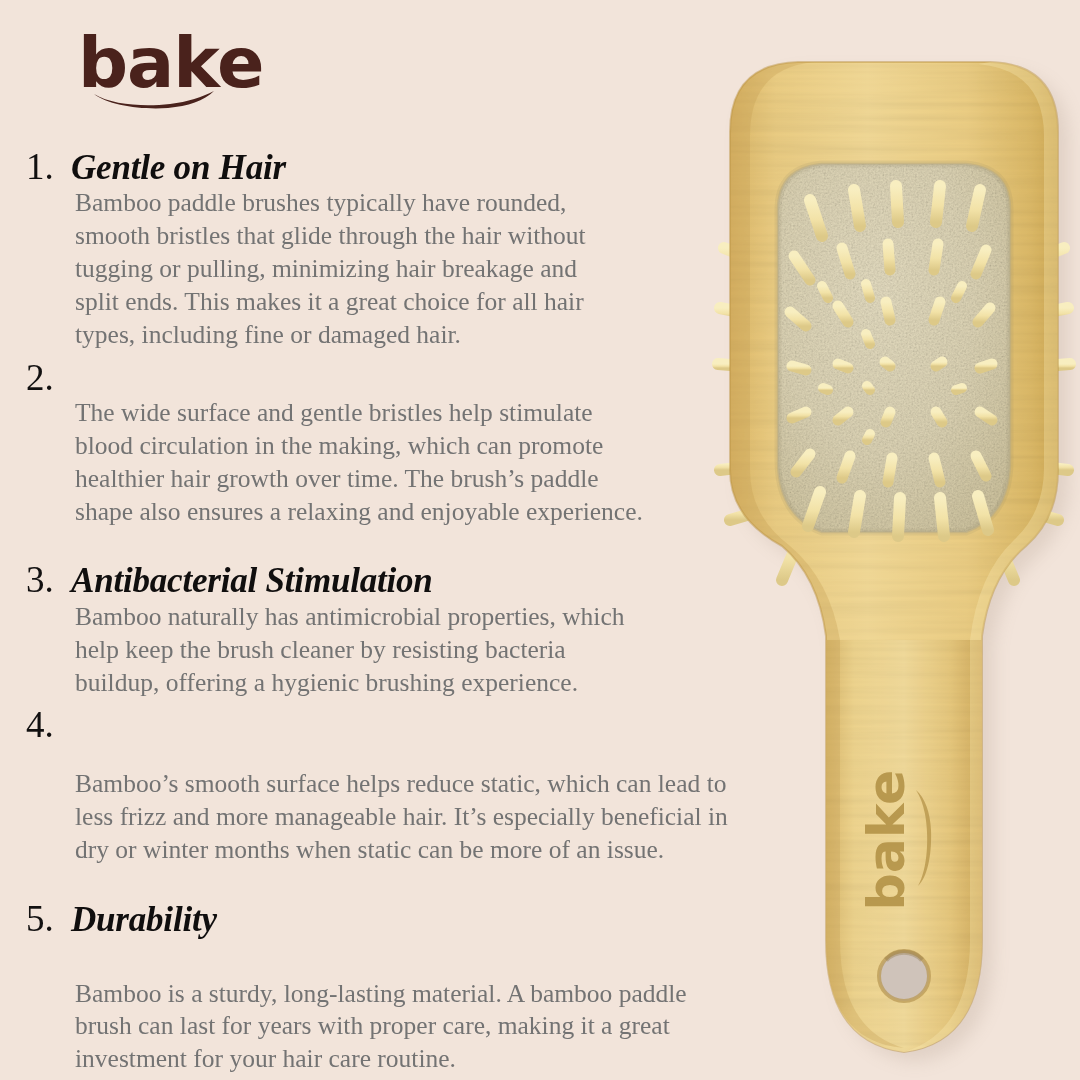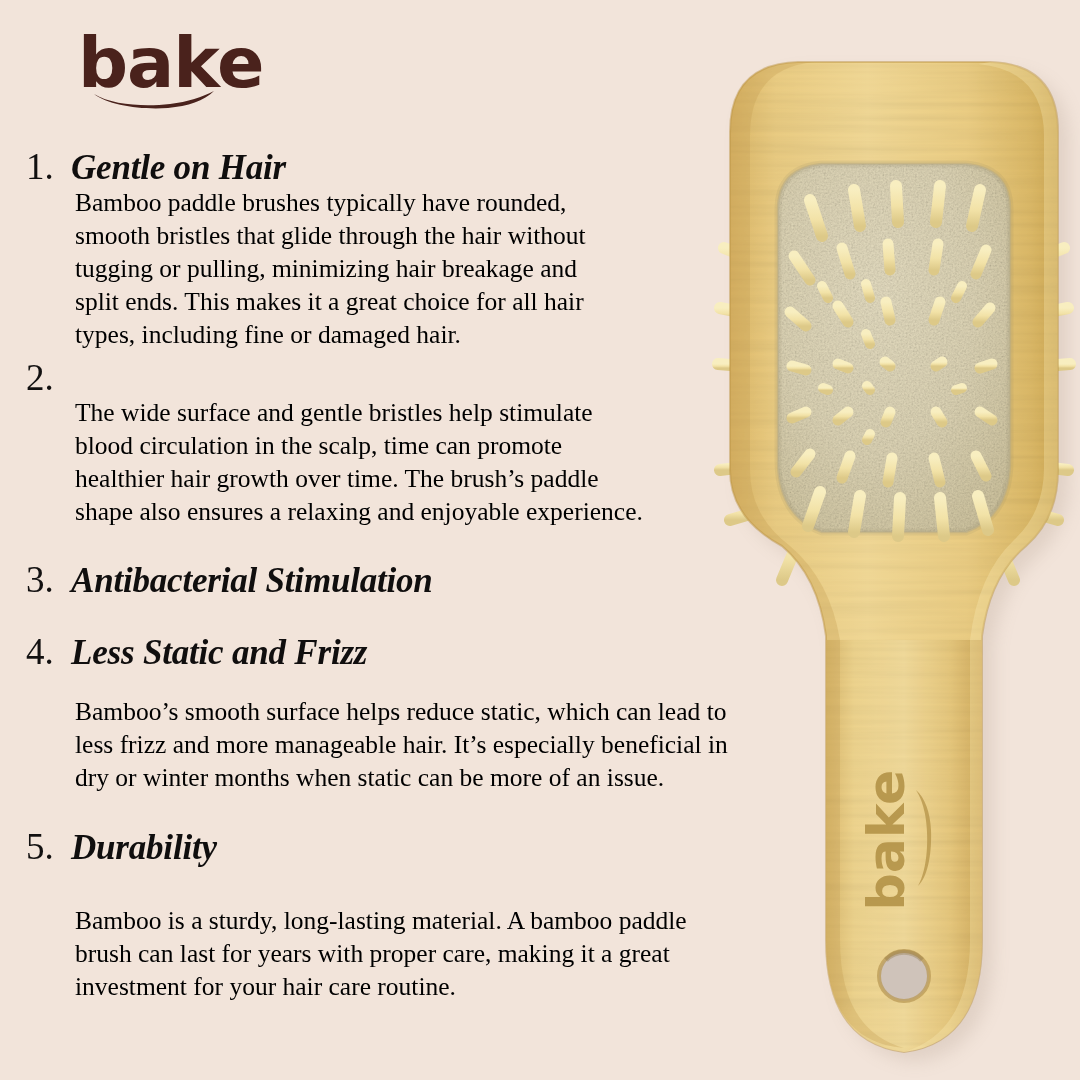--- a/index.html
+++ b/index.html
@@ -72,21 +72,21 @@
     font-weight:700;
     color:#100e0e;
     line-height:1.04;
     letter-spacing:-0.2px;
     margin-top:28px;
   }
   .benefit-body {
     font-family:"Liberation Serif", serif;
     font-size:25.5px;
     font-weight:400;
-    color:#000000;
+    color:#737373;
     line-height:1.29;
     padding-left:49px;
     max-width:735px;
   }
 
   
   .b1 .benefit-body { max-width:600px; }
   .b2 .benefit-body { max-width:628px; }
   .b3 .benefit-body { max-width:630px; }
   .b4 .benefit-body { max-width:732px;margin-top:25px; }
@@ -120,34 +120,34 @@
         <span class="benefit-num">1.</span>
         <span class="benefit-title">Gentle on Hair</span>
       </div>
       <p class="benefit-body">Bamboo paddle brushes typically have rounded, smooth bristles that glide through the hair without tugging or pulling, minimizing hair breakage and split ends. This makes it a great choice for all hair types, including fine or damaged hair.</p>
     </div>
 
     <div class="benefit b2">
       <div class="benefit-head">
         <span class="benefit-num">2.</span>
       </div>
-      <p class="benefit-body">The wide surface and gentle bristles help stimulate blood circulation in the scalp, time can promote healthier hair growth over time. The brush’s paddle shape also ensures a relaxing and enjoyable experience.</p>
+      <p class="benefit-body">The wide surface and gentle bristles help stimulate blood circulation in the making, which can promote healthier hair growth over time. The brush’s paddle shape also ensures a relaxing and enjoyable experience.</p>
     </div>
 
     <div class="benefit b3">
       <div class="benefit-head">
         <span class="benefit-num">3.</span>
         <span class="benefit-title">Antibacterial Stimulation</span>
       </div>
+      <p class="benefit-body">Bamboo naturally has antimicrobial properties, which help keep the brush cleaner by resisting bacteria buildup, offering a hygienic brushing experience.</p>
     </div>
 
     <div class="benefit b4">
       <div class="benefit-head">
         <span class="benefit-num">4.</span>
-        <span class="benefit-title">Less Static and Frizz</span>
       </div>
       <p class="benefit-body">Bamboo’s smooth surface helps reduce static, which can lead to less frizz and more manageable hair. It’s especially beneficial in dry or winter months when static can be more of an issue.</p>
     </div>
 
     <div class="benefit b5">
       <div class="benefit-head">
         <span class="benefit-num">5.</span>
         <span class="benefit-title">Durability</span>
       </div>
       <p class="benefit-body">Bamboo is a sturdy, long-lasting material. A bamboo paddle brush can last for years with proper care, making it a great investment for your hair care routine.</p>

